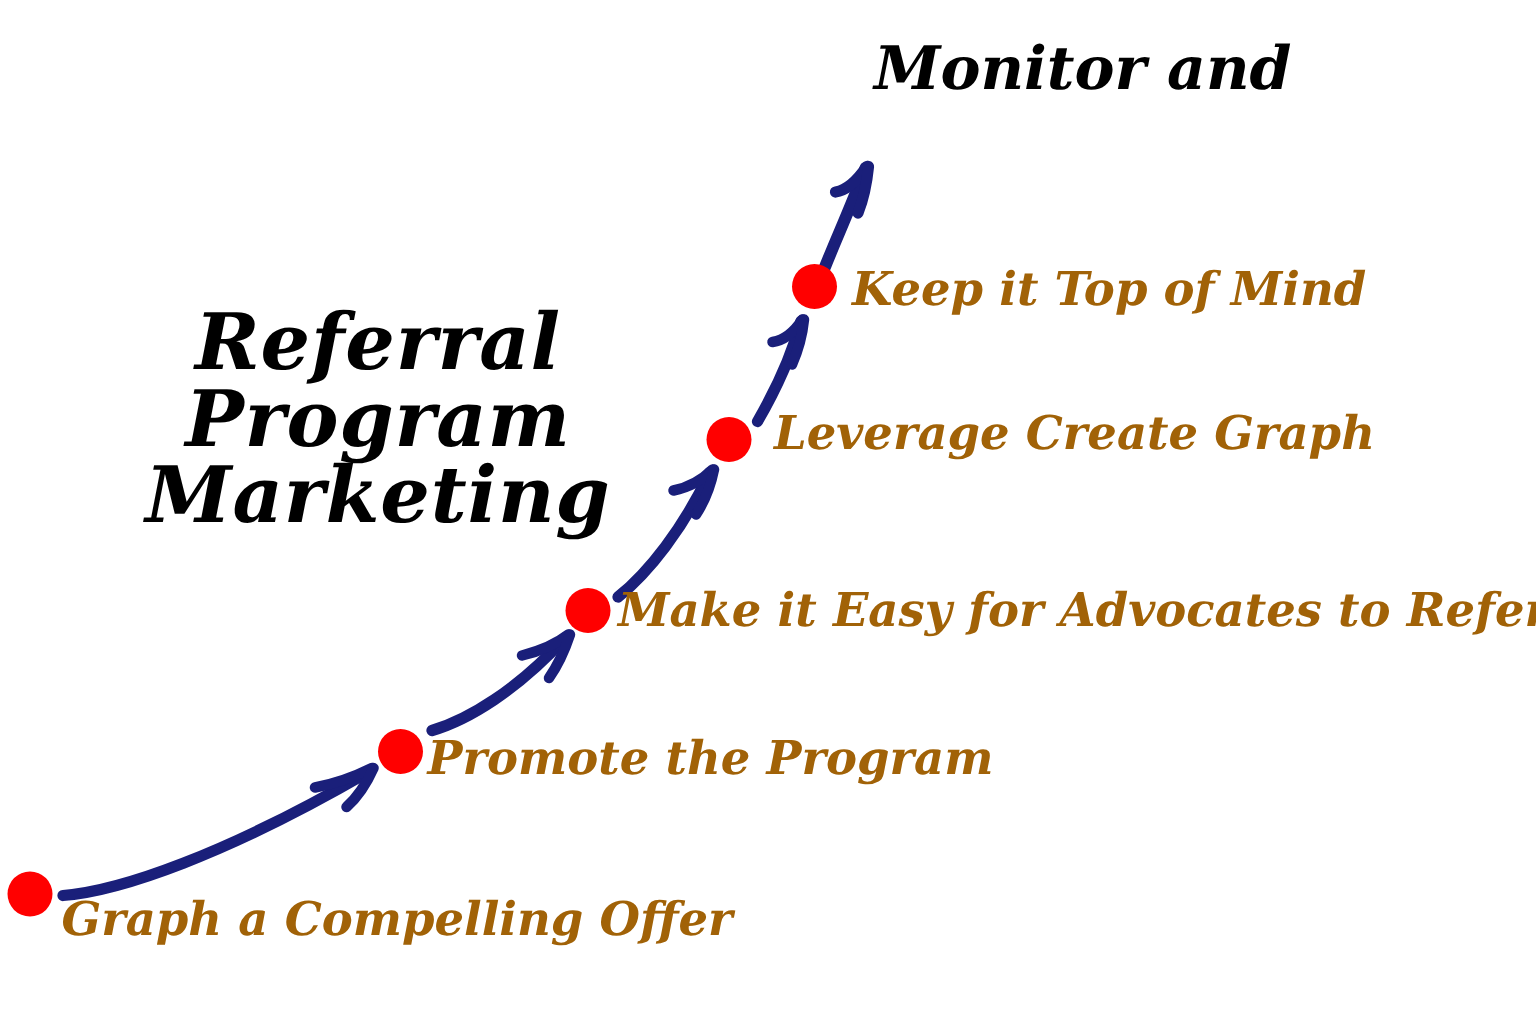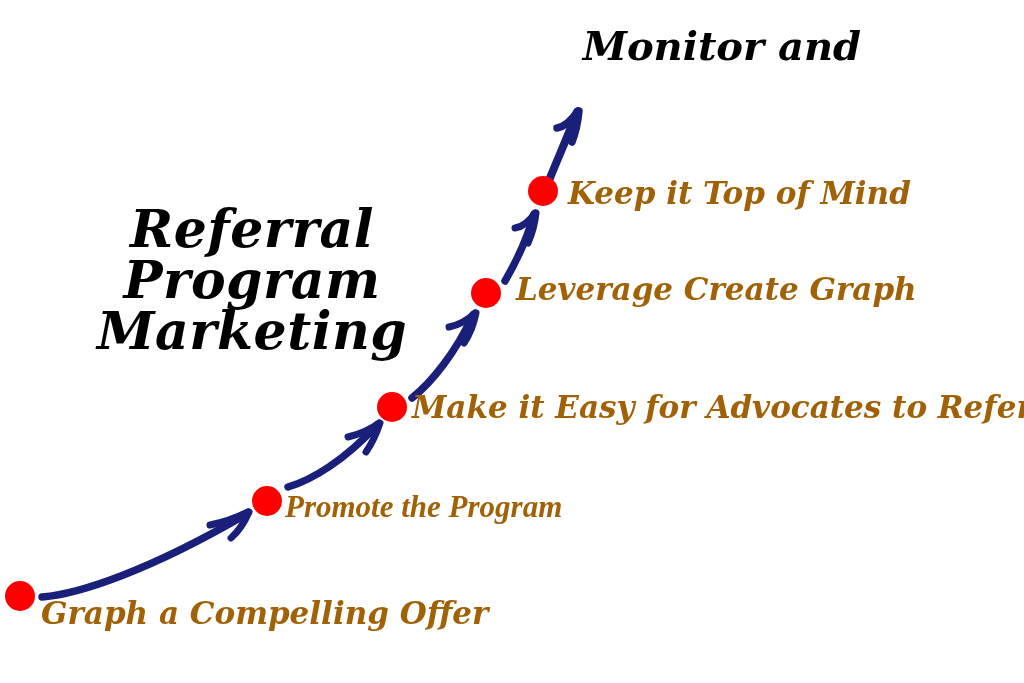--- a/index.html
+++ b/index.html
@@ -53,21 +53,21 @@
     color: #a16207;
     font-family: "DejaVu Serif", serif;
     font-style: italic;
     font-weight: 700;
     font-size: 31px;
     line-height: 1;
     white-space: nowrap;
   }
 
   .label-1 { left: 41px;  top: 598px; }
-  .label-2 { left: 285px; top: 491px; font-family: Liberation Serif, serif; }
+  .label-2 { left: 285px; top: 491px; }
   .label-3 { left: 412px; top: 392px; }
   .label-4 { left: 516px; top: 274px; }
   .label-5 { left: 568px; top: 178px; }
 
   
   #final-headline {
     position: absolute;
     left: 521px;
     top: 24px;
     width: 340px;

